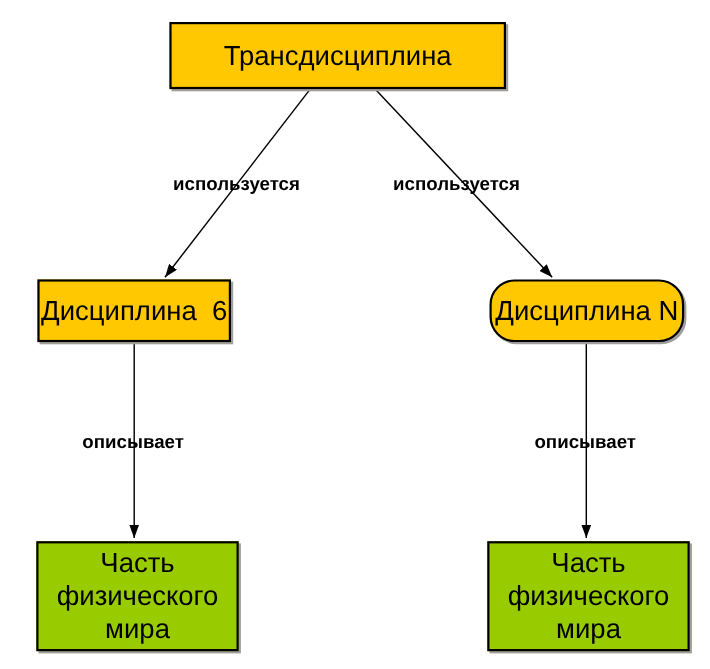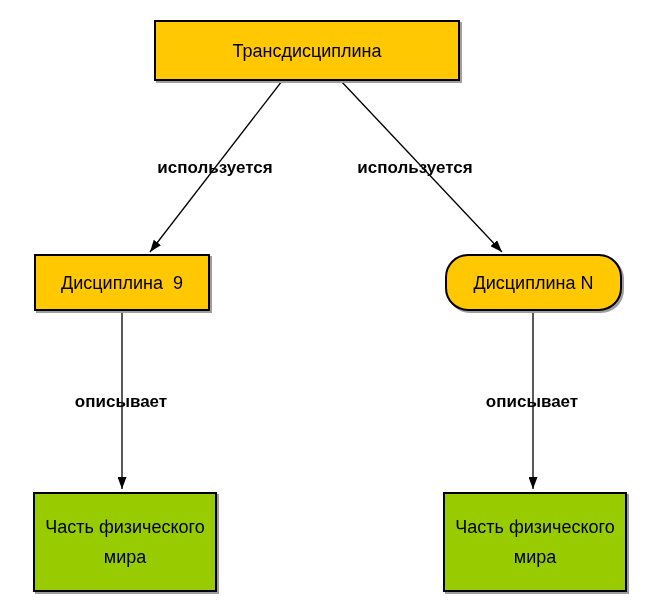--- a/index.html
+++ b/index.html
@@ -24,21 +24,21 @@
   }
   .node {
     position: absolute;
     border: 2px solid #000000;
     box-shadow: 2px 2px 0 #9e9e9e;
     display: flex;
     align-items: center;
     justify-content: center;
     text-align: center;
     color: #000000;
-    font-size: 18px;
+    font-size: 25px;
     line-height: 30px;
     white-space: pre-wrap;
     box-sizing: border-box;
   }
   .node-top    { left: 154px; top: 20px;  width: 306px; height: 61px; }
   .node-mid-l  { left: 34px;  top: 254px; width: 176px; height: 57px; }
   .node-mid-r  { left: 445px; top: 254px; width: 177px; height: 57px; border-radius: 23px; }
   .node-bot-l  { left: 33px;  top: 492px; width: 184px; height: 100px; }
   .node-bot-r  { left: 443px; top: 492px; width: 184px; height: 100px; }
   .edge-label {
@@ -67,21 +67,21 @@
       </marker>
     </defs>
     <line x1="282" y1="81" x2="150" y2="252" stroke="#000000" stroke-width="1.3" marker-end="url(#arrowhead)"></line>
     <line x1="341" y1="81" x2="502" y2="252" stroke="#000000" stroke-width="1.3" marker-end="url(#arrowhead)"></line>
     <line x1="122" y1="311" x2="122" y2="489" stroke="#000000" stroke-width="1.3" marker-end="url(#arrowhead)"></line>
     <line x1="533" y1="311" x2="533" y2="489" stroke="#000000" stroke-width="1.3" marker-end="url(#arrowhead)"></line>
   </svg>
 
   <div class="node node-top" style="background-color: rgb(255, 200, 0);">Трансдисциплина</div>
 
-  <div class="node node-mid-l" style="background-color: rgb(255, 200, 0);">Дисциплина  9</div>
+  <div class="node node-mid-l" style="background-color: rgb(255, 200, 0);">Дисциплина  6</div>
 
   <div class="node node-mid-r" style="background-color: rgb(255, 200, 0);">Дисциплина N</div>
 
   <div class="node node-bot-l" style="background-color: rgb(153, 204, 0);">Часть физического мира</div>
 
   <div class="node node-bot-r" style="background-color: rgb(153, 204, 0);">Часть физического мира</div>
 
   <div class="edge-label lbl-uses-1">используется</div>
 
   <div class="edge-label lbl-uses-n">используется</div>

